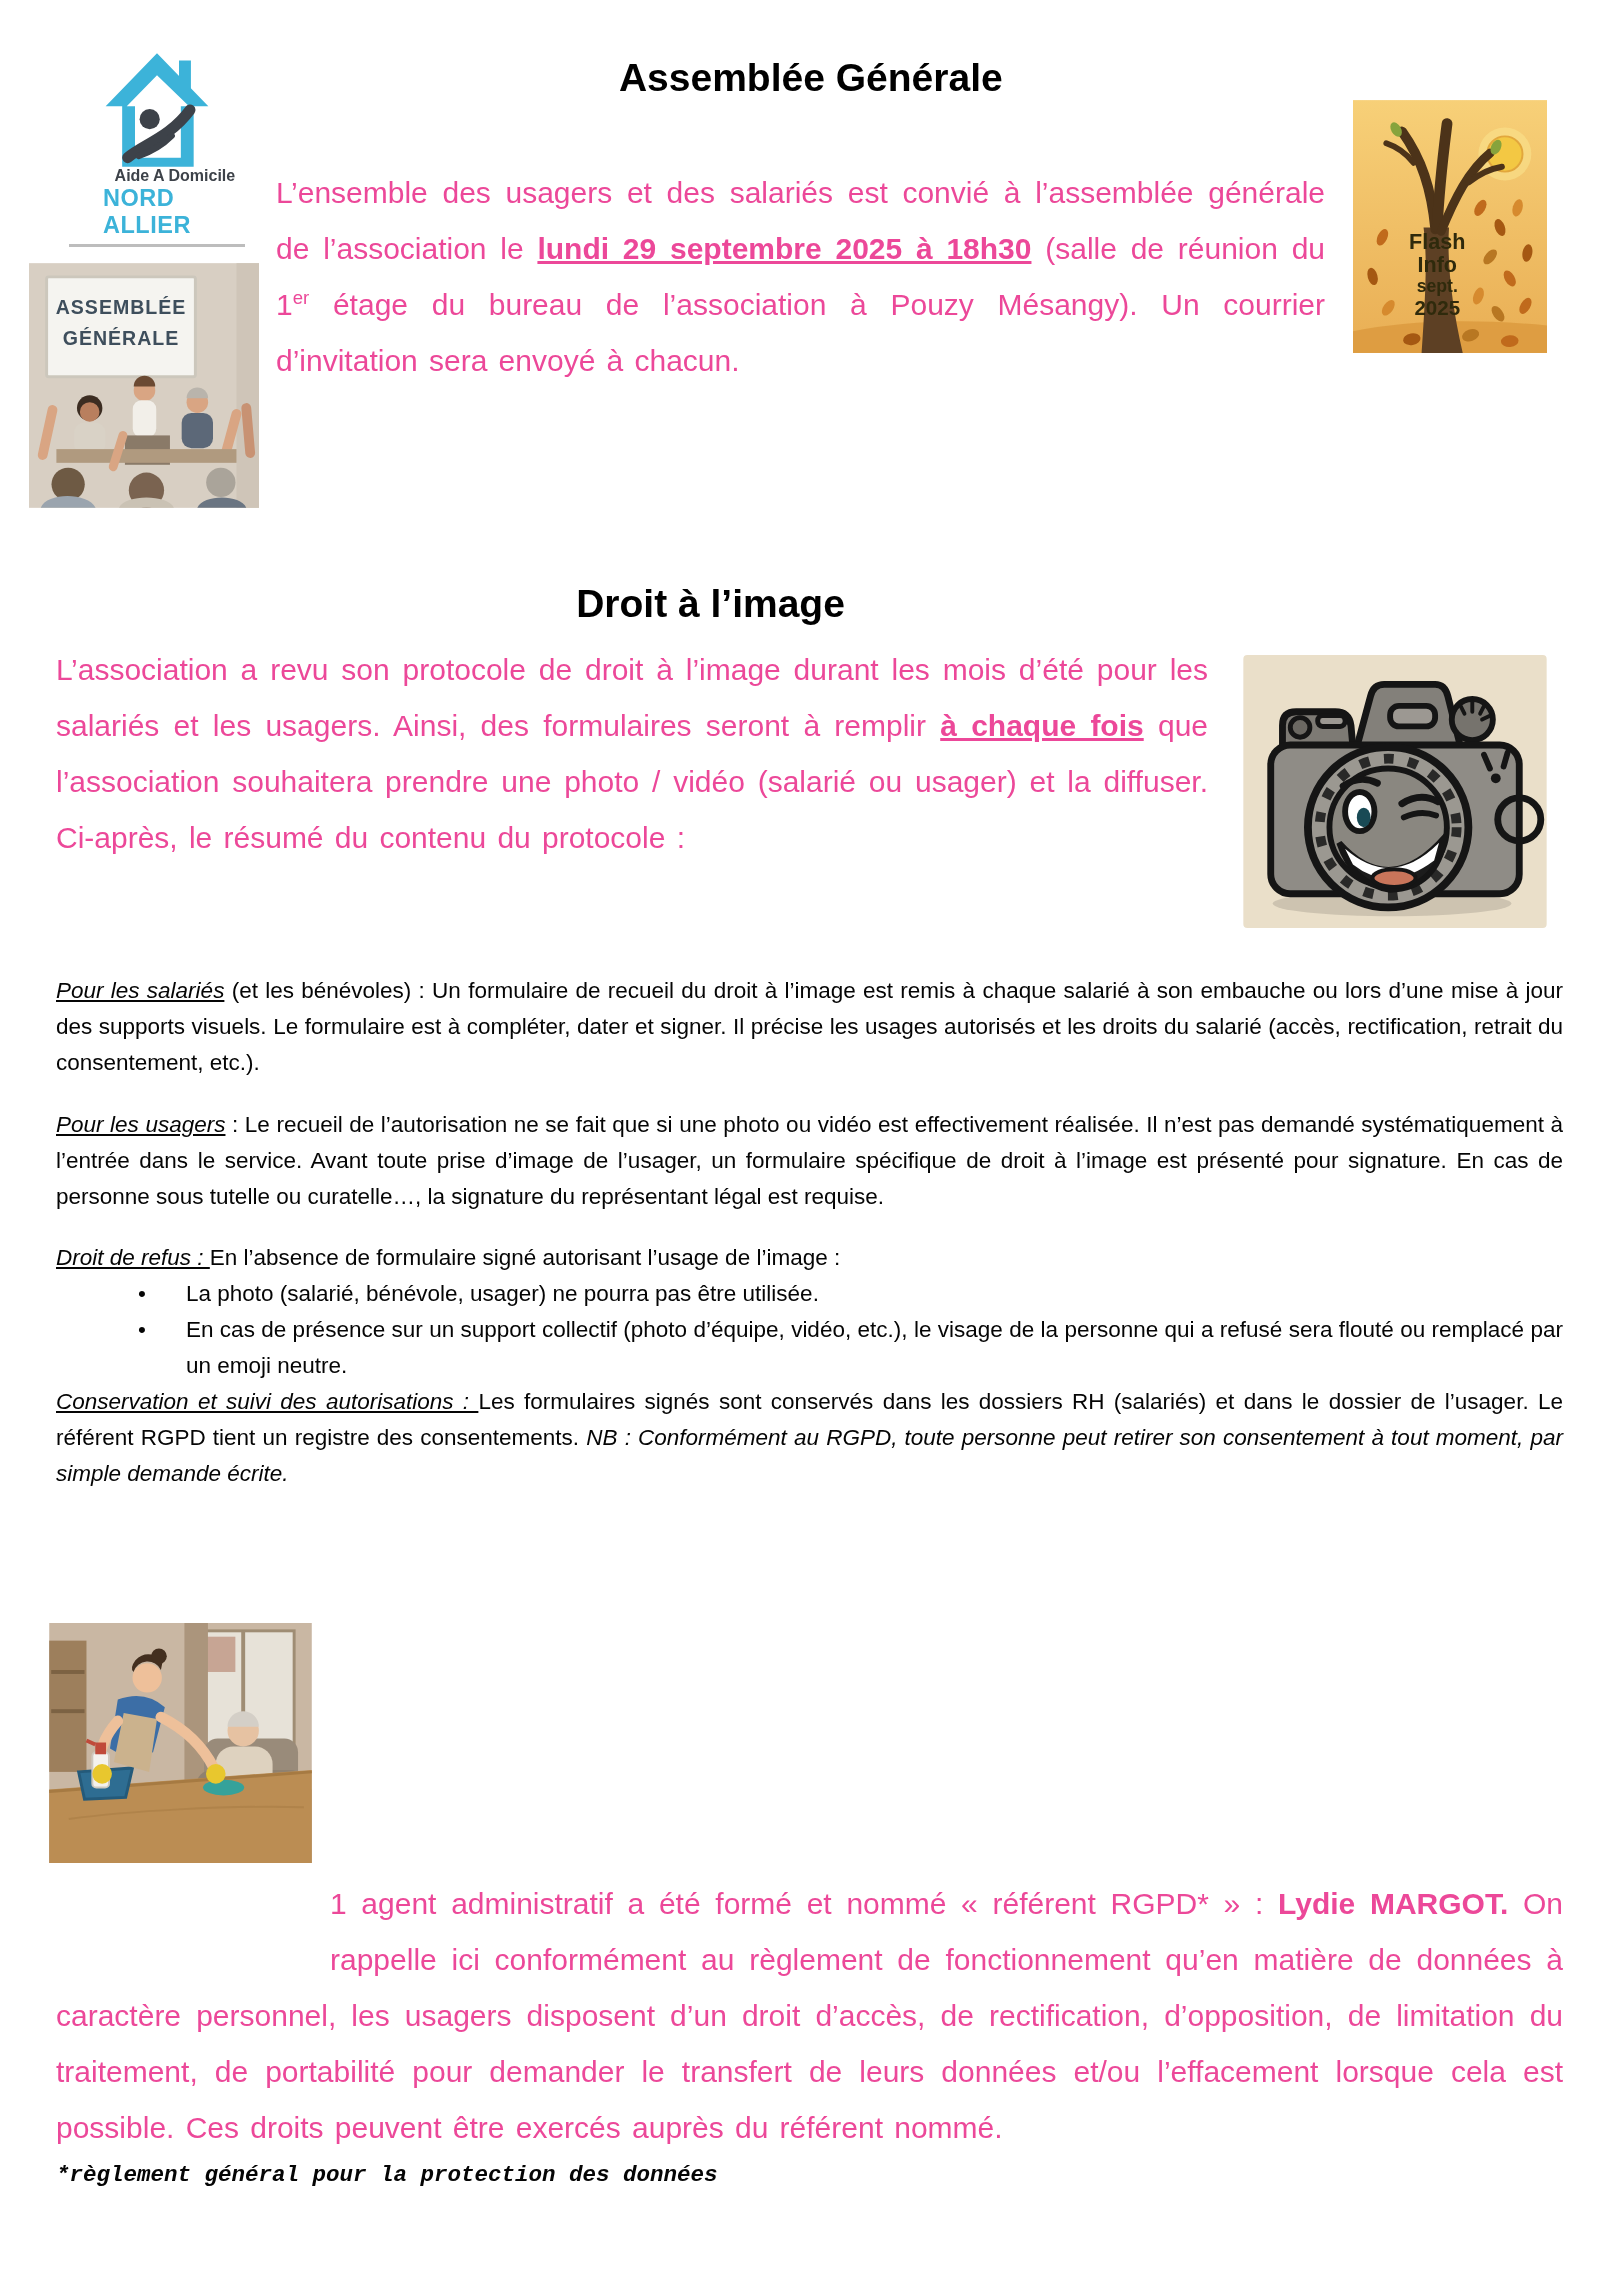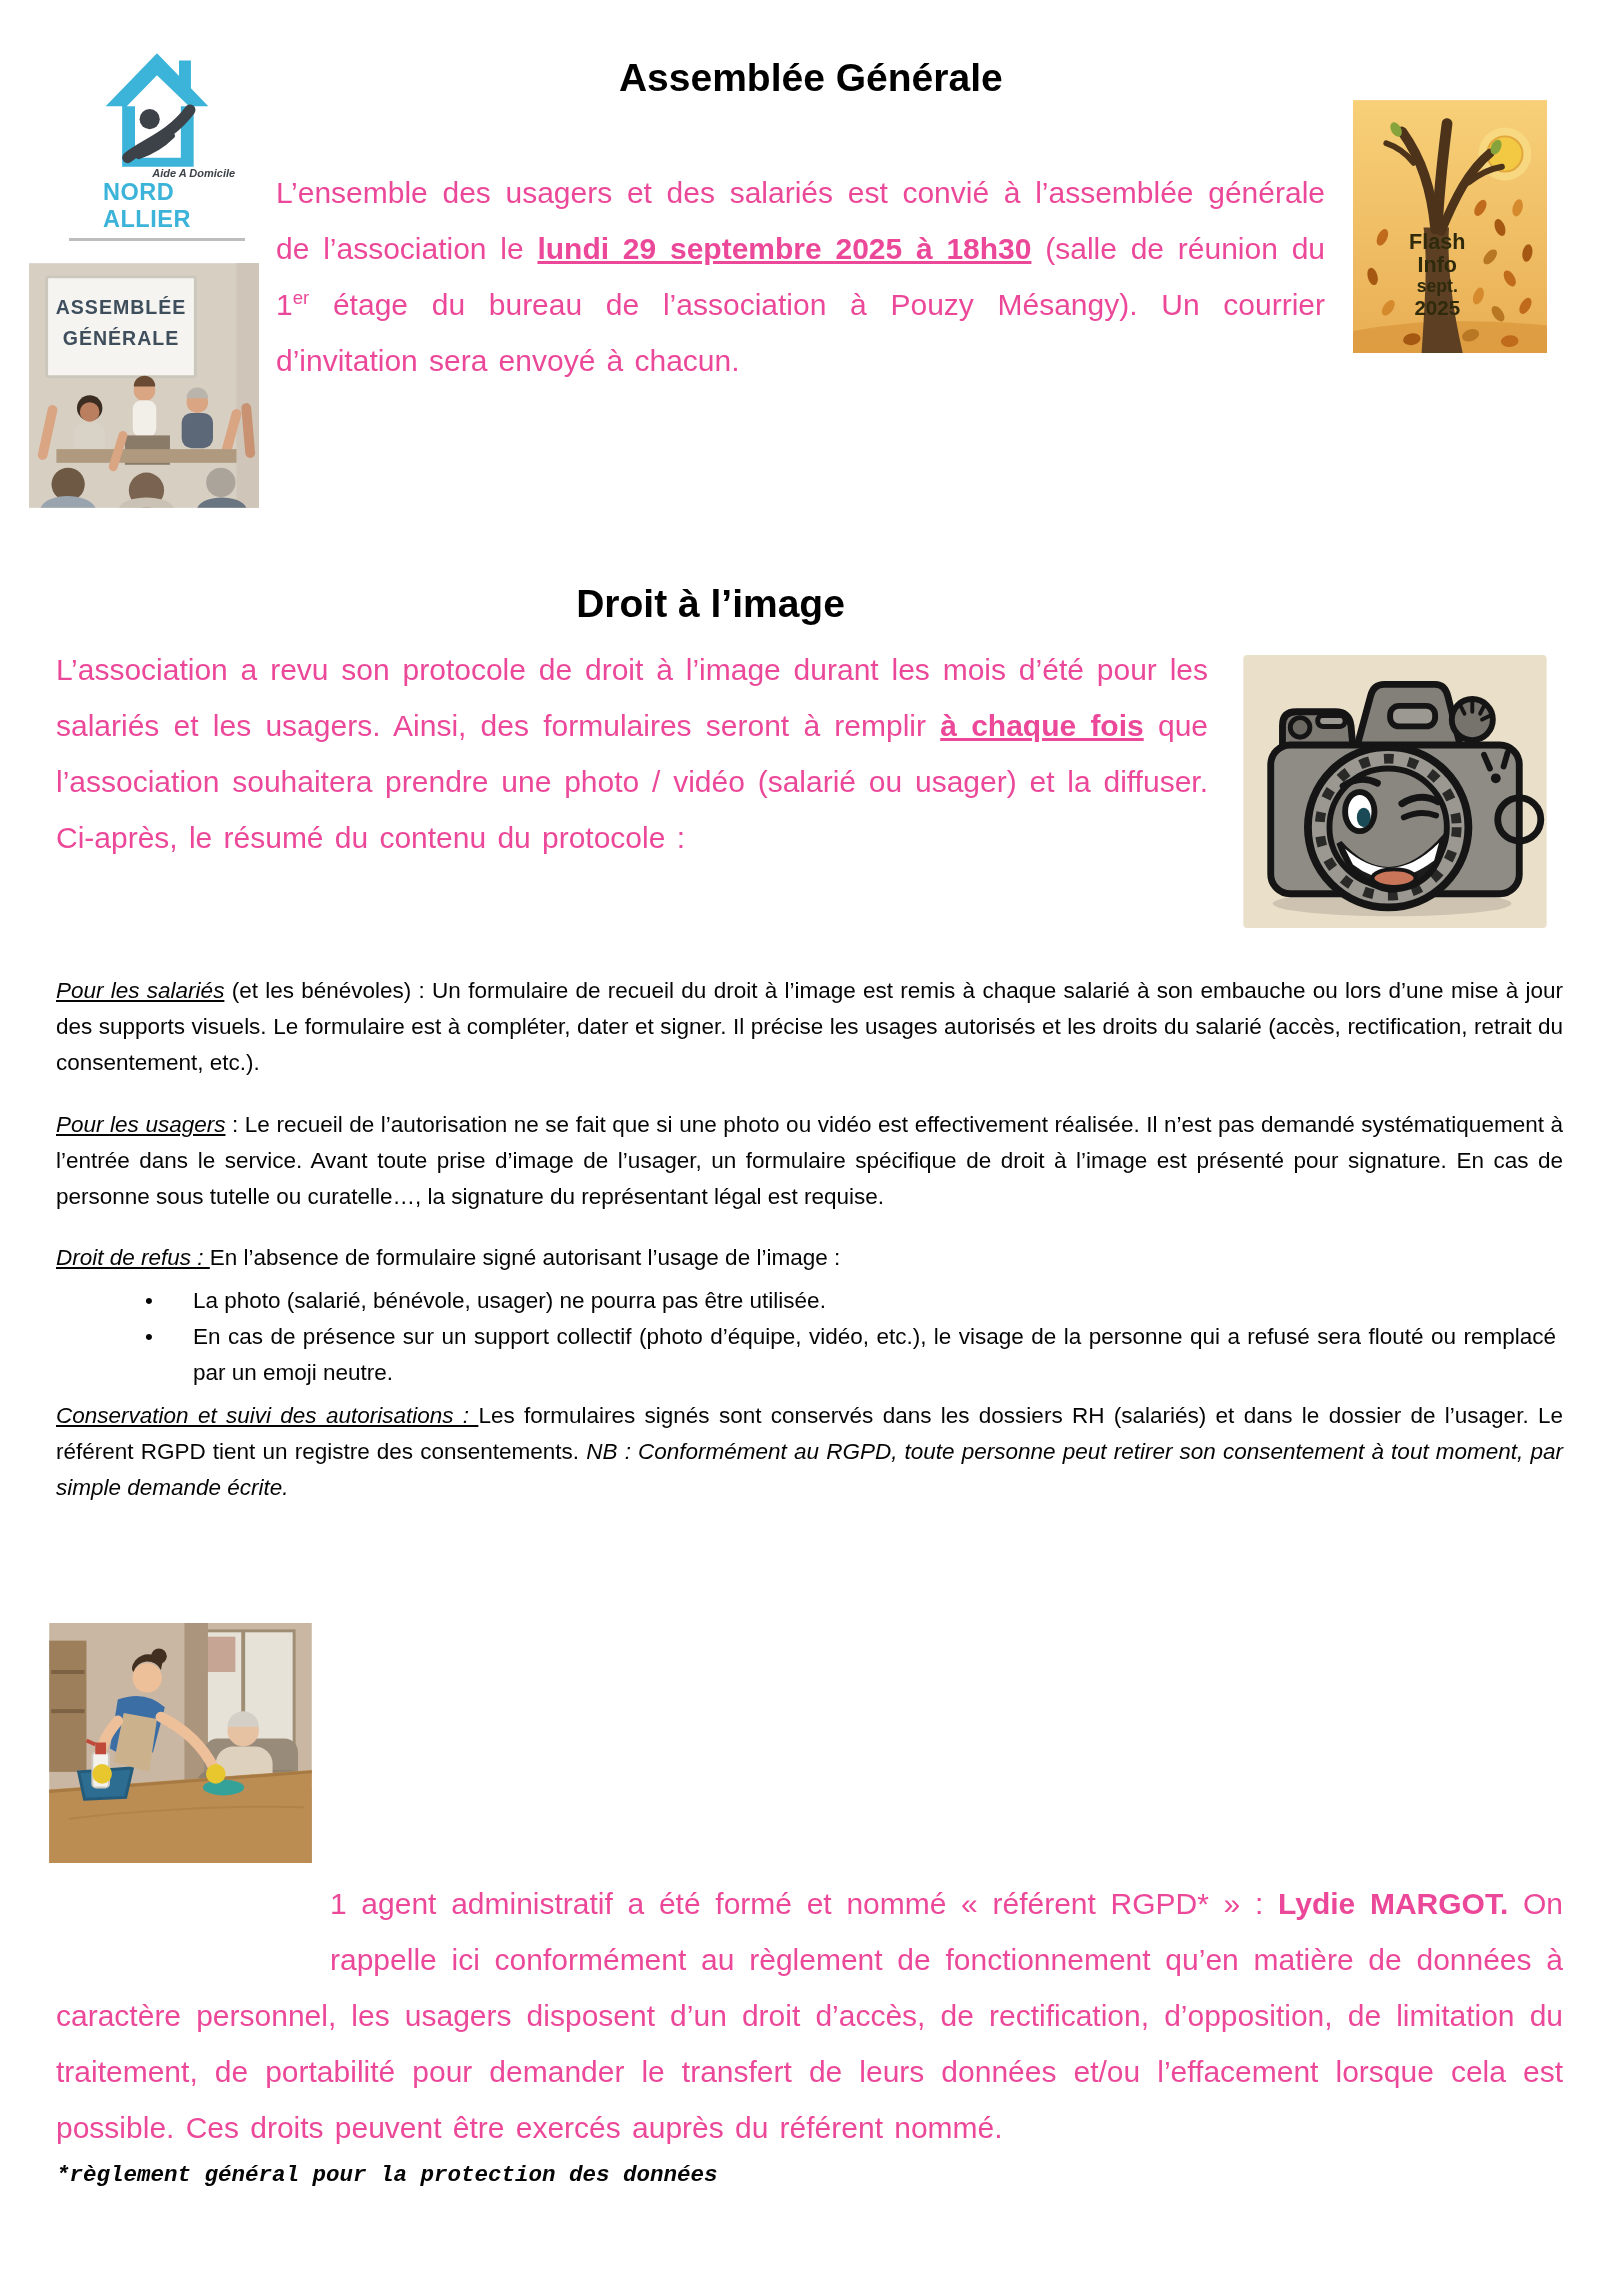--- a/index.html
+++ b/index.html
@@ -10,24 +10,24 @@
   .abs{position:absolute;}
   .heading{font-weight:700;font-size:39px;line-height:47px;text-align:center;color:#000;}
   .big{font-size:30px;line-height:56px;text-align:justify;word-spacing:2.9px;color:#ec4899;}
   .small{font-size:22.5px;line-height:36px;text-align:justify;color:#050505;}
   .b{font-weight:700;}
   .u{text-decoration:underline;}
   .i{font-style:italic;}
   sup{font-size:62%;line-height:0;}
   .spacer-right{float:right;width:355px;height:286px;}
   .spacer-left{float:left;width:274px;height:69px;}
-  .logo-sub{font-size:11px;font-weight:700;color:#3d4249;text-align:right;padding-right:9.8px;margin-top:-3.9px;font-style:italic;}
+  .logo-sub{font-size:16px;font-weight:700;color:#3d4249;text-align:right;padding-right:9.8px;margin-top:-3.9px;}
   .logo-name{font-size:23.5px;font-weight:700;color:#3cb3d9;text-align:left;letter-spacing:0.5px;margin-left:34px;}
   .logo-rule{height:2.9px;background:#bdbdbd;margin-top:4.9px;}
-  ul.bullets{margin:7px;padding:0 0 0 130px;list-style:none;}
+  ul.bullets{margin:0;padding:0 0 0 130px;list-style:none;}
   ul.bullets li{position:relative;}
   ul.bullets li::before{content:"\2022";position:absolute;left:-48px;top:0;font-size:22.5px;}
   .footnote{font-size:22.5px;font-style:italic;font-weight:700;line-height:29px;color:#050505;font-family:Liberation Mono, monospace;}
   svg text{font-family:"Liberation Sans",sans-serif;}
 </style>
 </head>
 <body>
 
 <div class="page">
 

